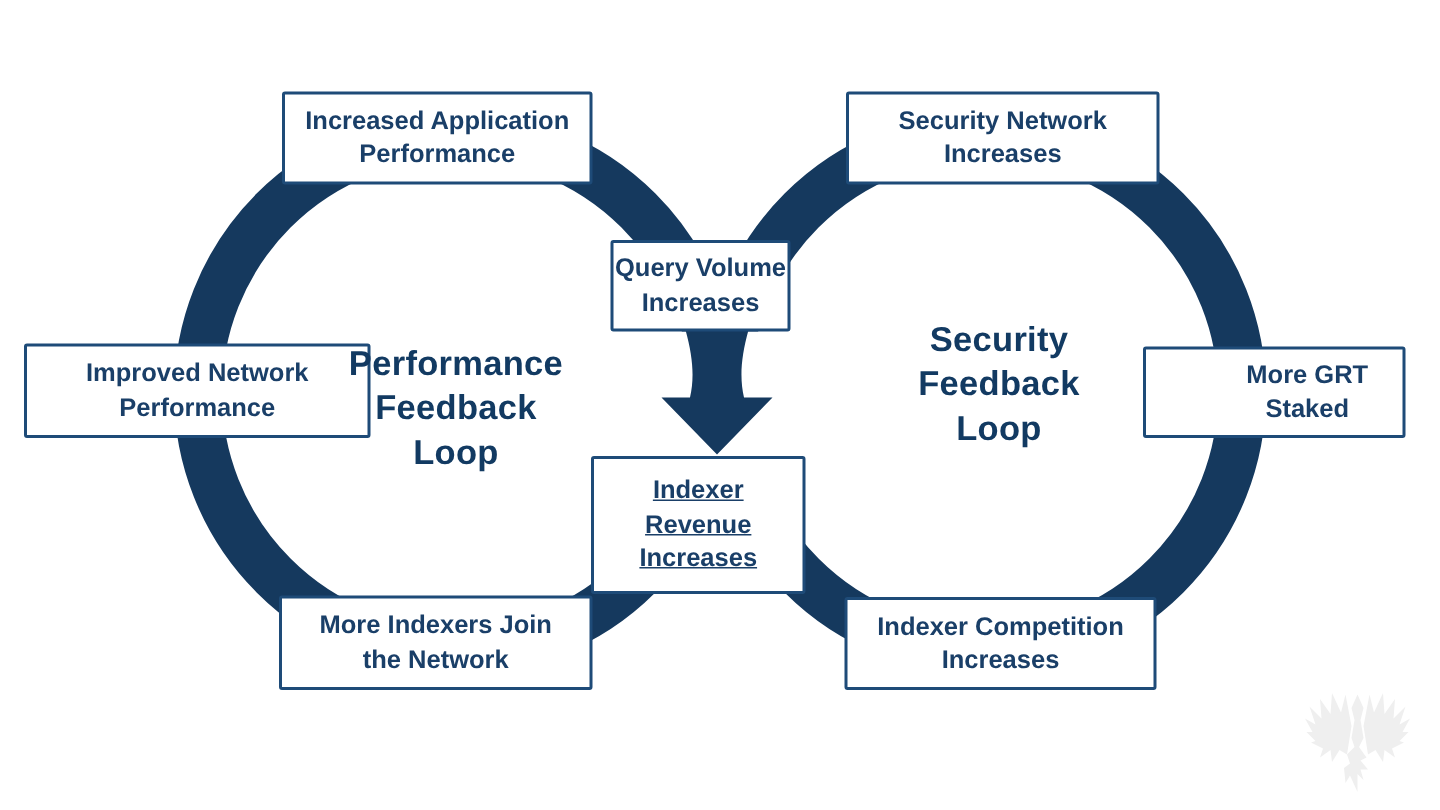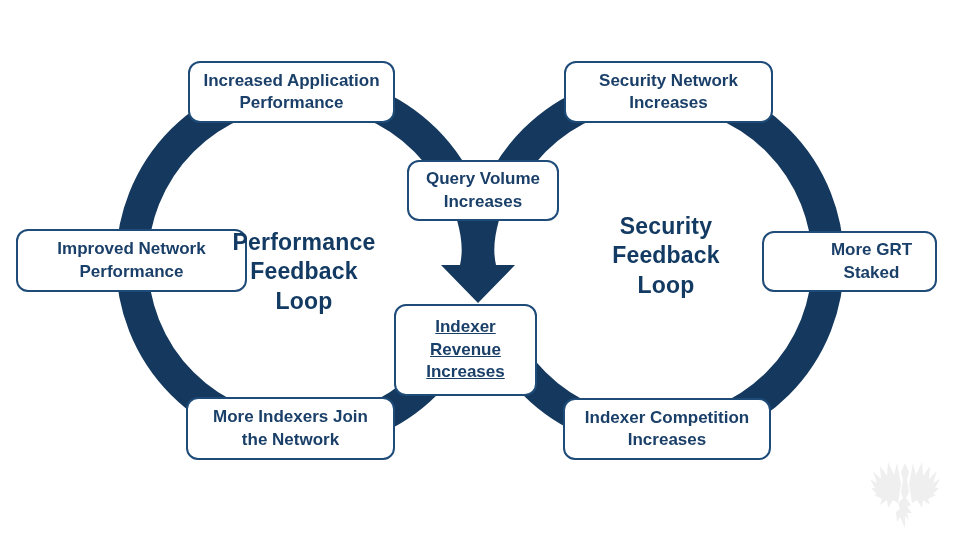--- a/index.html
+++ b/index.html
@@ -35,25 +35,25 @@
     align-items: center;
     justify-content: center;
     text-align: center;
     background: var(--bg, #ffffff);
     border: 2px solid var(--box_border, #1E4B78);
     color: var(--box_text, #1A3F68);
     font-weight: 700;
     font-size: 17px;
     line-height: 1.32;
     white-space: pre-line;
-    border-radius: 12px;
+    border-radius: 2px;
   }
   .b0 { left: 188px; top: 61px;  width: 207px; height: 62px; }
   .b1 { left: 564px; top: 61px;  width: 209px; height: 62px; text-align: center; }
-  .b2 { left: 407px; top: 160px; width: 152px; height: 61px; }
+  .b2 { left: 407px; top: 160px; width: 120px; height: 61px; }
   .b3 { left: 16px;  top: 229px; width: 231px; height: 63px; }
   .b4 { left: 762px; top: 231px; width: 175px; height: 61px; padding-left: 44px; }
   .b5 { left: 394px; top: 304px; width: 143px; height: 92px; text-decoration: underline; }
   .b6 { left: 186px; top: 397px; width: 209px; height: 63px; }
   .b7 { left: 563px; top: 398px; width: 208px; height: 62px; }
   .loop-title {
     position: absolute;
     width: 210px;
     text-align: center;
     color: var(--title_text, #123A62);

